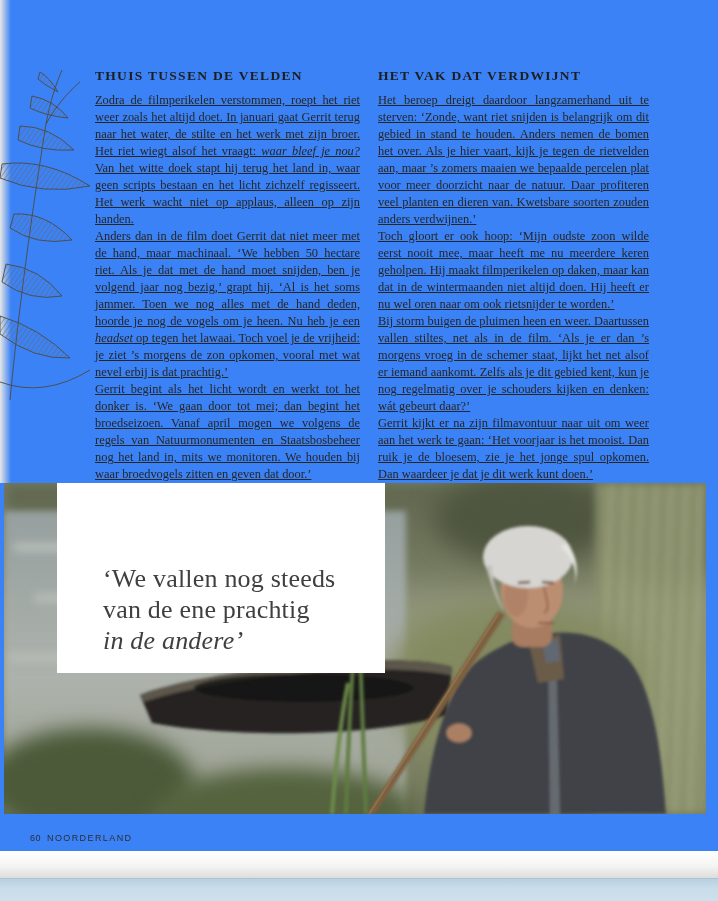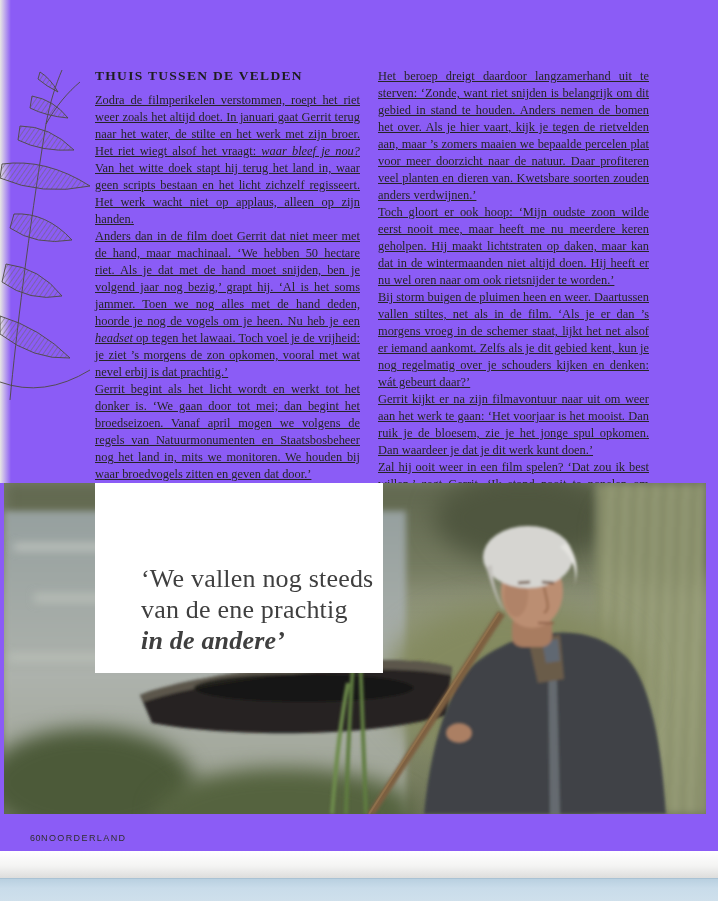--- a/index.html
+++ b/index.html
@@ -1,16 +1,16 @@
 <!DOCTYPE html>
 <html lang="nl"><head>
 <meta charset="utf-8">
 <style>
   html,body{margin:0;padding:0;background:#ffffff;}
-  .page{position:relative;width:718px;height:901px;background:#8b5cf6;overflow:hidden;
+  .page{position:relative;width:718px;height:901px;background:#3b82f6;overflow:hidden;
         font-family:"Liberation Serif",serif;}
   
   .edge-shade{position:absolute;left:0;top:0;width:11px;height:483px;
               background:linear-gradient(90deg,#e7e6e4,rgba(255,255,255,0));}
   
   .reed-art{position:absolute;left:0;top:66px;width:96px;height:334px;}
   
   .col{position:absolute;top:68px;}
   .col-left{left:95px;width:265px;}
   .col-right{left:378px;width:271px;}
@@ -35,28 +35,28 @@
   .ph-grass-right{left:592px;top:0;width:110px;height:331px;filter:blur(4px);opacity:.85;
             background:repeating-linear-gradient(92deg,#9aa07c 0 6px,#7f855f 6px 11px,#a8ad85 11px 15px);}
   .ph-grass-mid{left:380px;top:120px;width:260px;height:160px;border-radius:50%;
             background:#848a60;filter:blur(14px);}
   .ph-reeds-bl{left:-20px;top:245px;width:210px;height:110px;border-radius:50%;
             background:#4c5a39;filter:blur(10px);}
   .ph-reeds-bl2{left:150px;top:285px;width:260px;height:90px;border-radius:50%;
             background:#55633f;filter:blur(10px);}
   .photo svg{position:absolute;left:0;top:0;}
   
-  .quote-box{position:absolute;left:57px;top:483px;width:288px;height:190px;background:#ffffff;margin-left:38px;}
+  .quote-box{position:absolute;left:57px;top:483px;width:328px;height:190px;background:#ffffff;}
   .pull-quote{position:absolute;left:46px;top:80px;width:275px;
               font:26px/31px "Liberation Serif",serif;color:#3f3f3f;letter-spacing:.2px;}
-  .pull-quote .line3{font-weight:700;font-style:italic;}
+  .pull-quote .line3{font-weight:400;font-style:italic;}
   
   .footer{position:absolute;left:30px;top:833px;font-family:"Liberation Sans",sans-serif;
           font-size:9px;color:#2e2e2e;letter-spacing:1.4px;}
-  .footer .pageno{font-weight:400;margin-right:0;letter-spacing:.5px;}
+  .footer .pageno{font-weight:400;margin-right:6px;letter-spacing:.5px;}
   
   .page-curl{position:absolute;left:0;top:851px;width:718px;height:27px;
              background:linear-gradient(180deg,#ffffff 0%,#f4f4f3 55%,#dddddc 100%);}
   .next-page{position:absolute;left:0;top:878px;width:718px;height:23px;
              background:linear-gradient(180deg,#b9d0e0 0%,#c9dcea 40%,#cfe0ec 100%);
              border-top:1px solid #a9c2d4;}
 </style>
 </head>
 <body>
 
@@ -87,22 +87,23 @@
   <section class="col col-left">
     <h2>THUIS TUSSEN DE VELDEN</h2>
     <p><span>Zodra de filmperikelen verstommen, roept het riet weer zoals het altijd doet. In januari gaat Gerrit terug naar het water, de stilte en het werk met zijn broer. Het riet wiegt alsof het vraagt: </span><span class="it">waar bleef je nou?</span><span> Van het witte doek stapt hij terug het land in, waar geen scripts bestaan en het licht zichzelf regisseert. Het werk wacht niet op applaus, alleen op zijn handen.</span></p>
     <p><span>Anders dan in de film doet Gerrit dat niet meer met de hand, maar machinaal. ‘We hebben 50 hectare riet. Als je dat met de hand moet snijden, ben je volgend jaar nog bezig,’ grapt hij. ‘Al is het soms jammer. Toen we nog alles met de hand deden, hoorde je nog de vogels om je heen. Nu heb je een </span><span class="it">headset</span><span> op tegen het lawaai. Toch voel je de vrijheid: je ziet ’s morgens de zon opkomen, vooral met wat nevel erbij is dat prachtig.’</span></p>
     <p><span>Gerrit begint als het licht wordt en werkt tot het donker is. ‘We gaan door tot mei; dan begint het broedseizoen. Vanaf april mogen we volgens de regels van Natuurmonumenten en Staatsbosbeheer nog het land in, mits we monitoren. We houden bij waar broedvogels zitten en geven dat door.’</span></p>
     <p><span>In mei en juni wordt het riet verwerkt: ‘De bossen drogen onder een dekzeil. We laden ze op een ponton en brengen ze naar een robot. Die maakt van kleine bosjes grote balen, omwikkeld met een staalband.’</span></p>
     <p><span>In de Weerribben-Wieden zijn nu nog zes à zeven beroepsrietsnijders actief, allemaal boven de 60. ‘Het is seizoenswerk dat veel mensen naast hun AOW doen. Jongeren zien het niet zitten: het is financieel niet meer aantrekkelijk. We krijgen subsidie omdat we natuurbeheer doen naast het snijden. Zonder dat zouden we het niet redden. De concurrentie van goedkoop riet uit China is groot, daar kunnen we niet tegenop. En dat terwijl het van duizenden kilometers ver hierheen wordt gehaald. Dat kost tonnen stookolie en CO2-uitstoot.’</span></p>
   </section>
 
   <section class="col col-right">
+    <h2>HET VAK DAT VERDWIJNT</h2>
     <p><span>Het beroep dreigt daardoor langzamerhand uit te sterven: ‘Zonde, want riet snijden is belangrijk om dit gebied in stand te houden. Anders nemen de bomen het over. Als je hier vaart, kijk je tegen de rietvelden aan, maar ’s zomers maaien we bepaalde percelen plat voor meer doorzicht naar de natuur. Daar profiteren veel planten en dieren van. Kwetsbare soorten zouden anders verdwijnen.’</span></p>
-    <p><span>Toch gloort er ook hoop: ‘Mijn oudste zoon wilde eerst nooit mee, maar heeft me nu meerdere keren geholpen. Hij maakt lichtstraten op daken, maar kan dat in de wintermaanden niet altijd doen. Hij heeft er nu wel oren naar om ook rietsnijder te worden.’</span></p>
+    <p><span>Toch gloort er ook hoop: ‘Mijn oudste zoon wilde eerst nooit mee, maar heeft me nu meerdere keren geholpen. Hij maakt filmperikelen op daken, maar kan dat in de wintermaanden niet altijd doen. Hij heeft er nu wel oren naar om ook rietsnijder te worden.’</span></p>
     <p><span>Bij storm buigen de pluimen heen en weer. Daartussen vallen stiltes, net als in de film. ‘Als je er dan ’s morgens vroeg in de schemer staat, lijkt het net alsof er iemand aankomt. Zelfs als je dit gebied kent, kun je nog regelmatig over je schouders kijken en denken: wát gebeurt daar?’</span></p>
     <p><span>Gerrit kijkt er na zijn filmavontuur naar uit om weer aan het werk te gaan: ‘Het voorjaar is het mooist. Dan ruik je de bloesem, zie je het jonge spul opkomen. Dan waardeer je dat je dit werk kunt doen.’</span></p>
     <p><span>Zal hij ooit weer in een film spelen? ‘Dat zou ik best willen,’ zegt Gerrit. ‘Ik stond nooit te popelen om voor de camera te staan, maar het viel me 100 procent mee.’</span></p>
     <p><span>Zijn broer is blij dat hij dit seizoen weer volop meedraait. Gerrit lacht: ‘Al kan het zijn dat ik straks op de </span><span class="it">shortlist</span><span> voor de Oscars sta en er nog even tussenuit moet.’</span><span class="end-mark"> ●</span></p>
   </section>
 
   <figure class="photo" style="margin:0">
     <div class="ph-bg"></div>
     <div class="ph-trees"></div>
     <div class="ph-treeblob1"></div>

